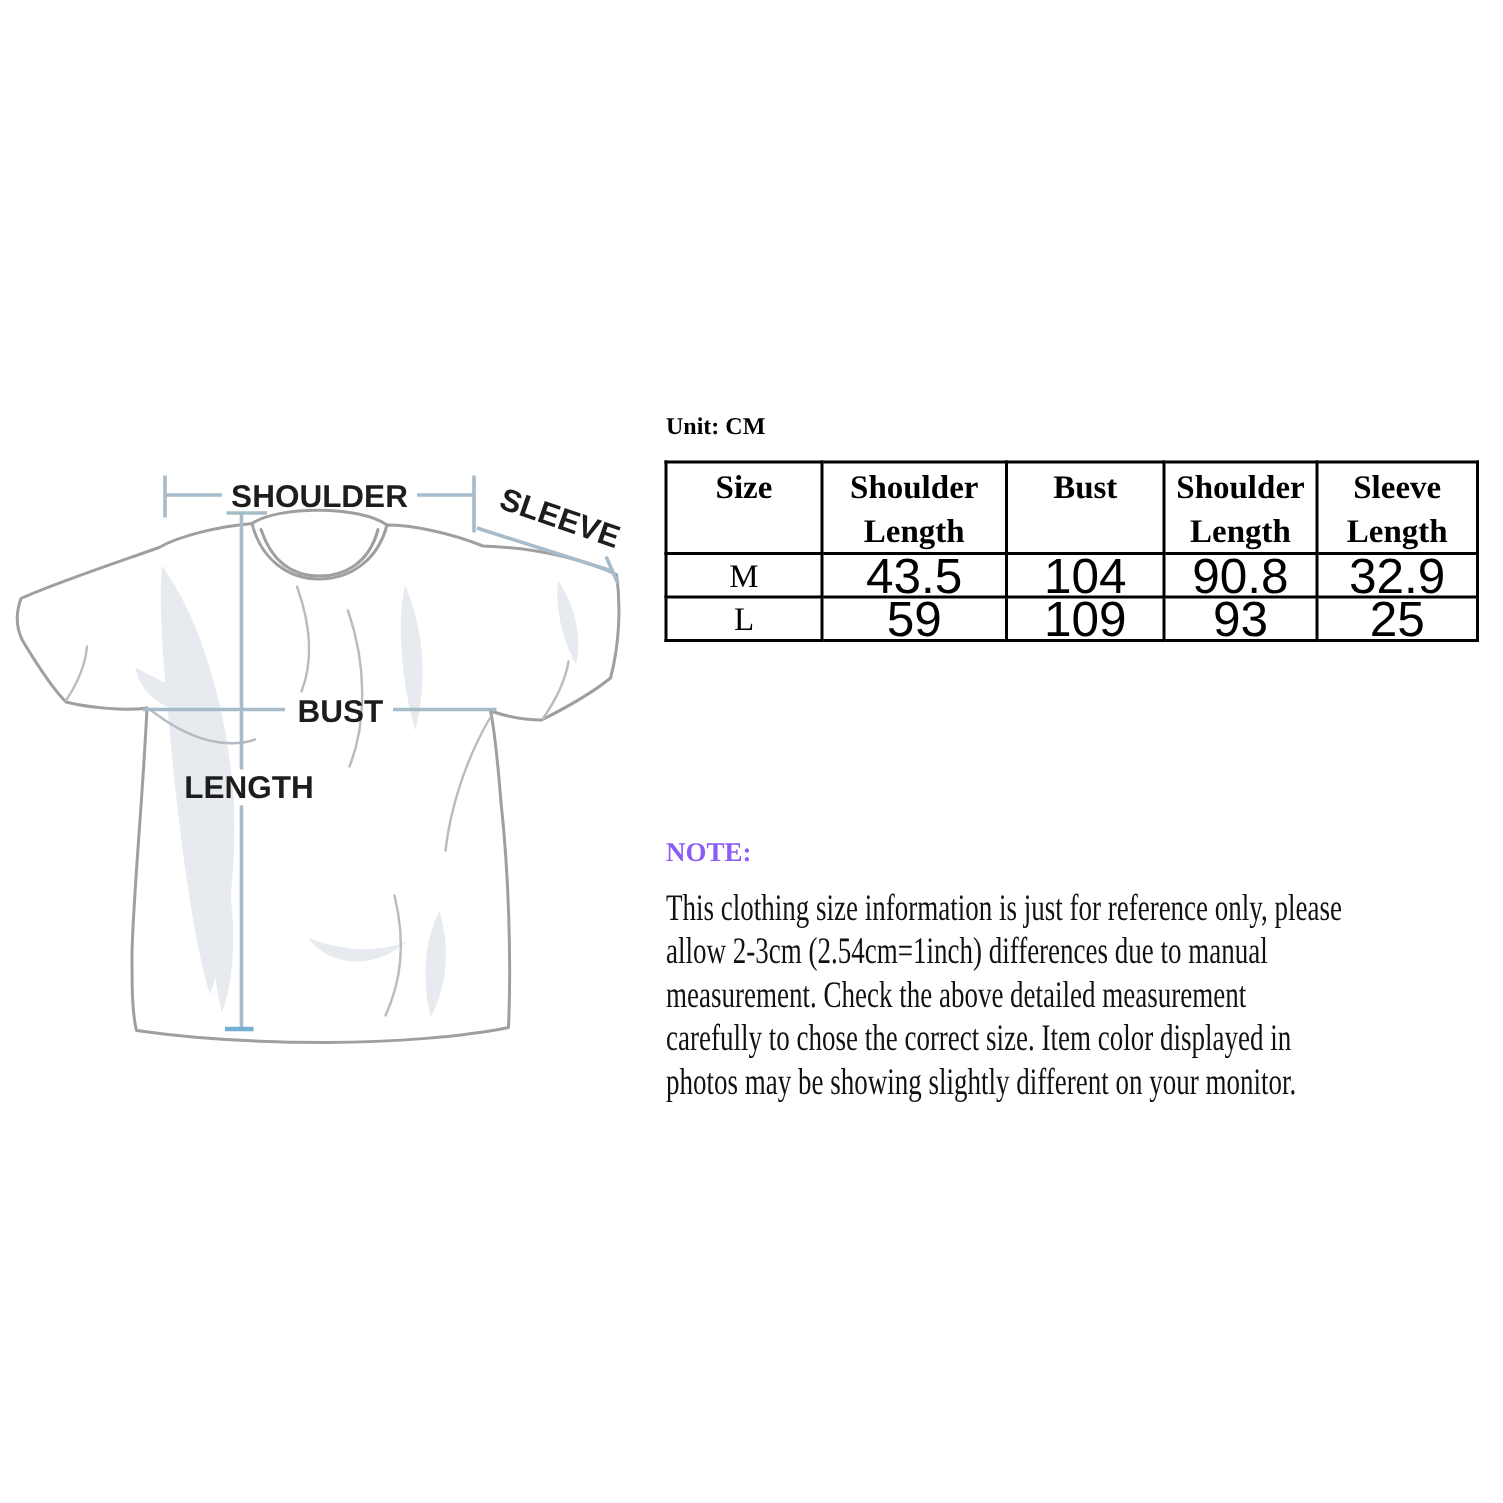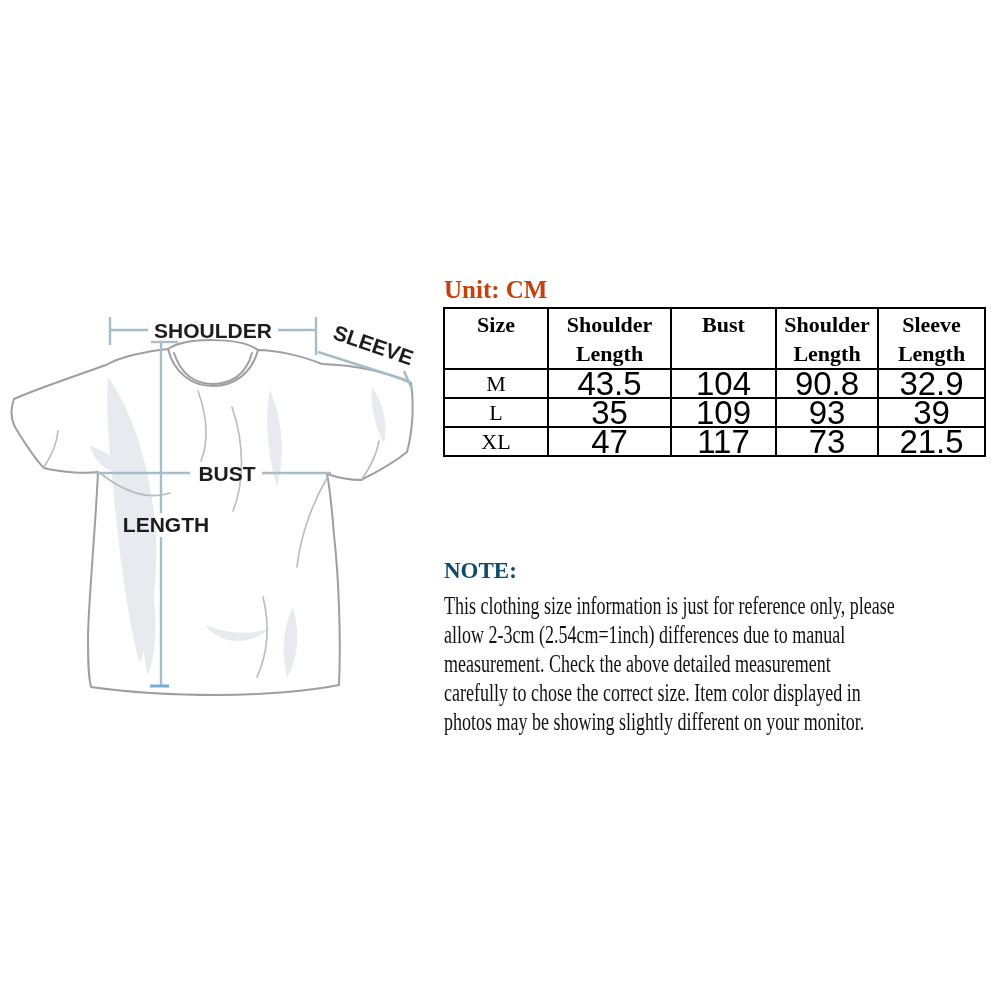--- a/index.html
+++ b/index.html
@@ -2,34 +2,34 @@
 <html><head>
 <meta charset="utf-8">
 <style>
   html,body{margin:0;padding:0;background:#ffffff;}
   .canvas{position:relative;width:1002px;height:1002px;background:#ffffff;overflow:hidden;
           font-family:"Liberation Serif", serif;color:#0d0d0d;}
   
   .diagram-svg{position:absolute;left:0;top:295px;width:440px;height:450px;}
   .measure-label{font-family:"Liberation Sans", sans-serif;font-weight:bold;font-size:21px;fill:#1d1d1d;}
   
-  .unit-label{position:absolute;left:444px;top:276px;font-size:25px;font-weight:bold;
-              font-family:"Liberation Serif", serif;color:#c2410c;}
+  .unit-label{position:absolute;left:444px;top:276px;font-size:16px;font-weight:bold;
+              font-family:"Liberation Serif", serif;color:#000000;}
   
   .size-table{position:absolute;left:443px;top:307px;width:541px;border-collapse:collapse;
               table-layout:fixed;}
   .size-table th,.size-table td{border:2px solid #000;text-align:center;padding:0;}
   .size-table th{height:56px;vertical-align:top;font-family:"Liberation Serif", serif;
                  font-weight:bold;font-size:22px;line-height:29px;padding-top:1px;color:#000;}
   .size-table td{height:27px;font-family:"Liberation Sans", sans-serif;font-size:33px;
                  line-height:27px;color:#000;}
   .size-table td:first-child{font-family:"Liberation Serif", serif;font-size:22px;}
   
-  .note-title{position:absolute;left:444px;top:558px;font-size:23px;font-weight:bold;
-              font-family:"Liberation Serif", serif;color:#0c4a6e;}
+  .note-title{position:absolute;left:444px;top:558px;font-size:18px;font-weight:bold;
+              font-family:"Liberation Serif", serif;color:#8b5cf6;}
   .note-lines{position:absolute;left:444px;top:591px;font-family:"Liberation Serif", serif;
               font-size:25px;line-height:29px;color:#111;}
   .note-line{white-space:nowrap;transform:scaleX(0.72);transform-origin:left top;}
 </style>
 </head>
 <body>
 
 <div class="canvas">
 
   <svg class="diagram-svg" viewBox="0 0 440 450">
@@ -118,31 +118,24 @@
     <tbody>
       <tr>
         <td>M</td>
         <td>43.5</td>
         <td>104</td>
         <td>90.8</td>
         <td>32.9</td>
       </tr>
       <tr>
         <td>L</td>
-        <td>35</td>
+        <td>59</td>
         <td>109</td>
         <td>93</td>
-        <td>39</td>
-      </tr>
-      <tr>
-        <td>XL</td>
-        <td>47</td>
-        <td>117</td>
-        <td>73</td>
-        <td>21.5</td>
+        <td>25</td>
       </tr>
     </tbody>
   </table>
 
   <div class="note-title">NOTE:</div>
   <div class="note-lines">
     <div class="note-line">This clothing size information is just for reference only, please</div>
     <div class="note-line">allow 2-3cm (2.54cm=1inch) differences due to manual</div>
     <div class="note-line">measurement. Check the above detailed measurement</div>
     <div class="note-line">carefully to chose the correct size. Item color displayed in</div>

